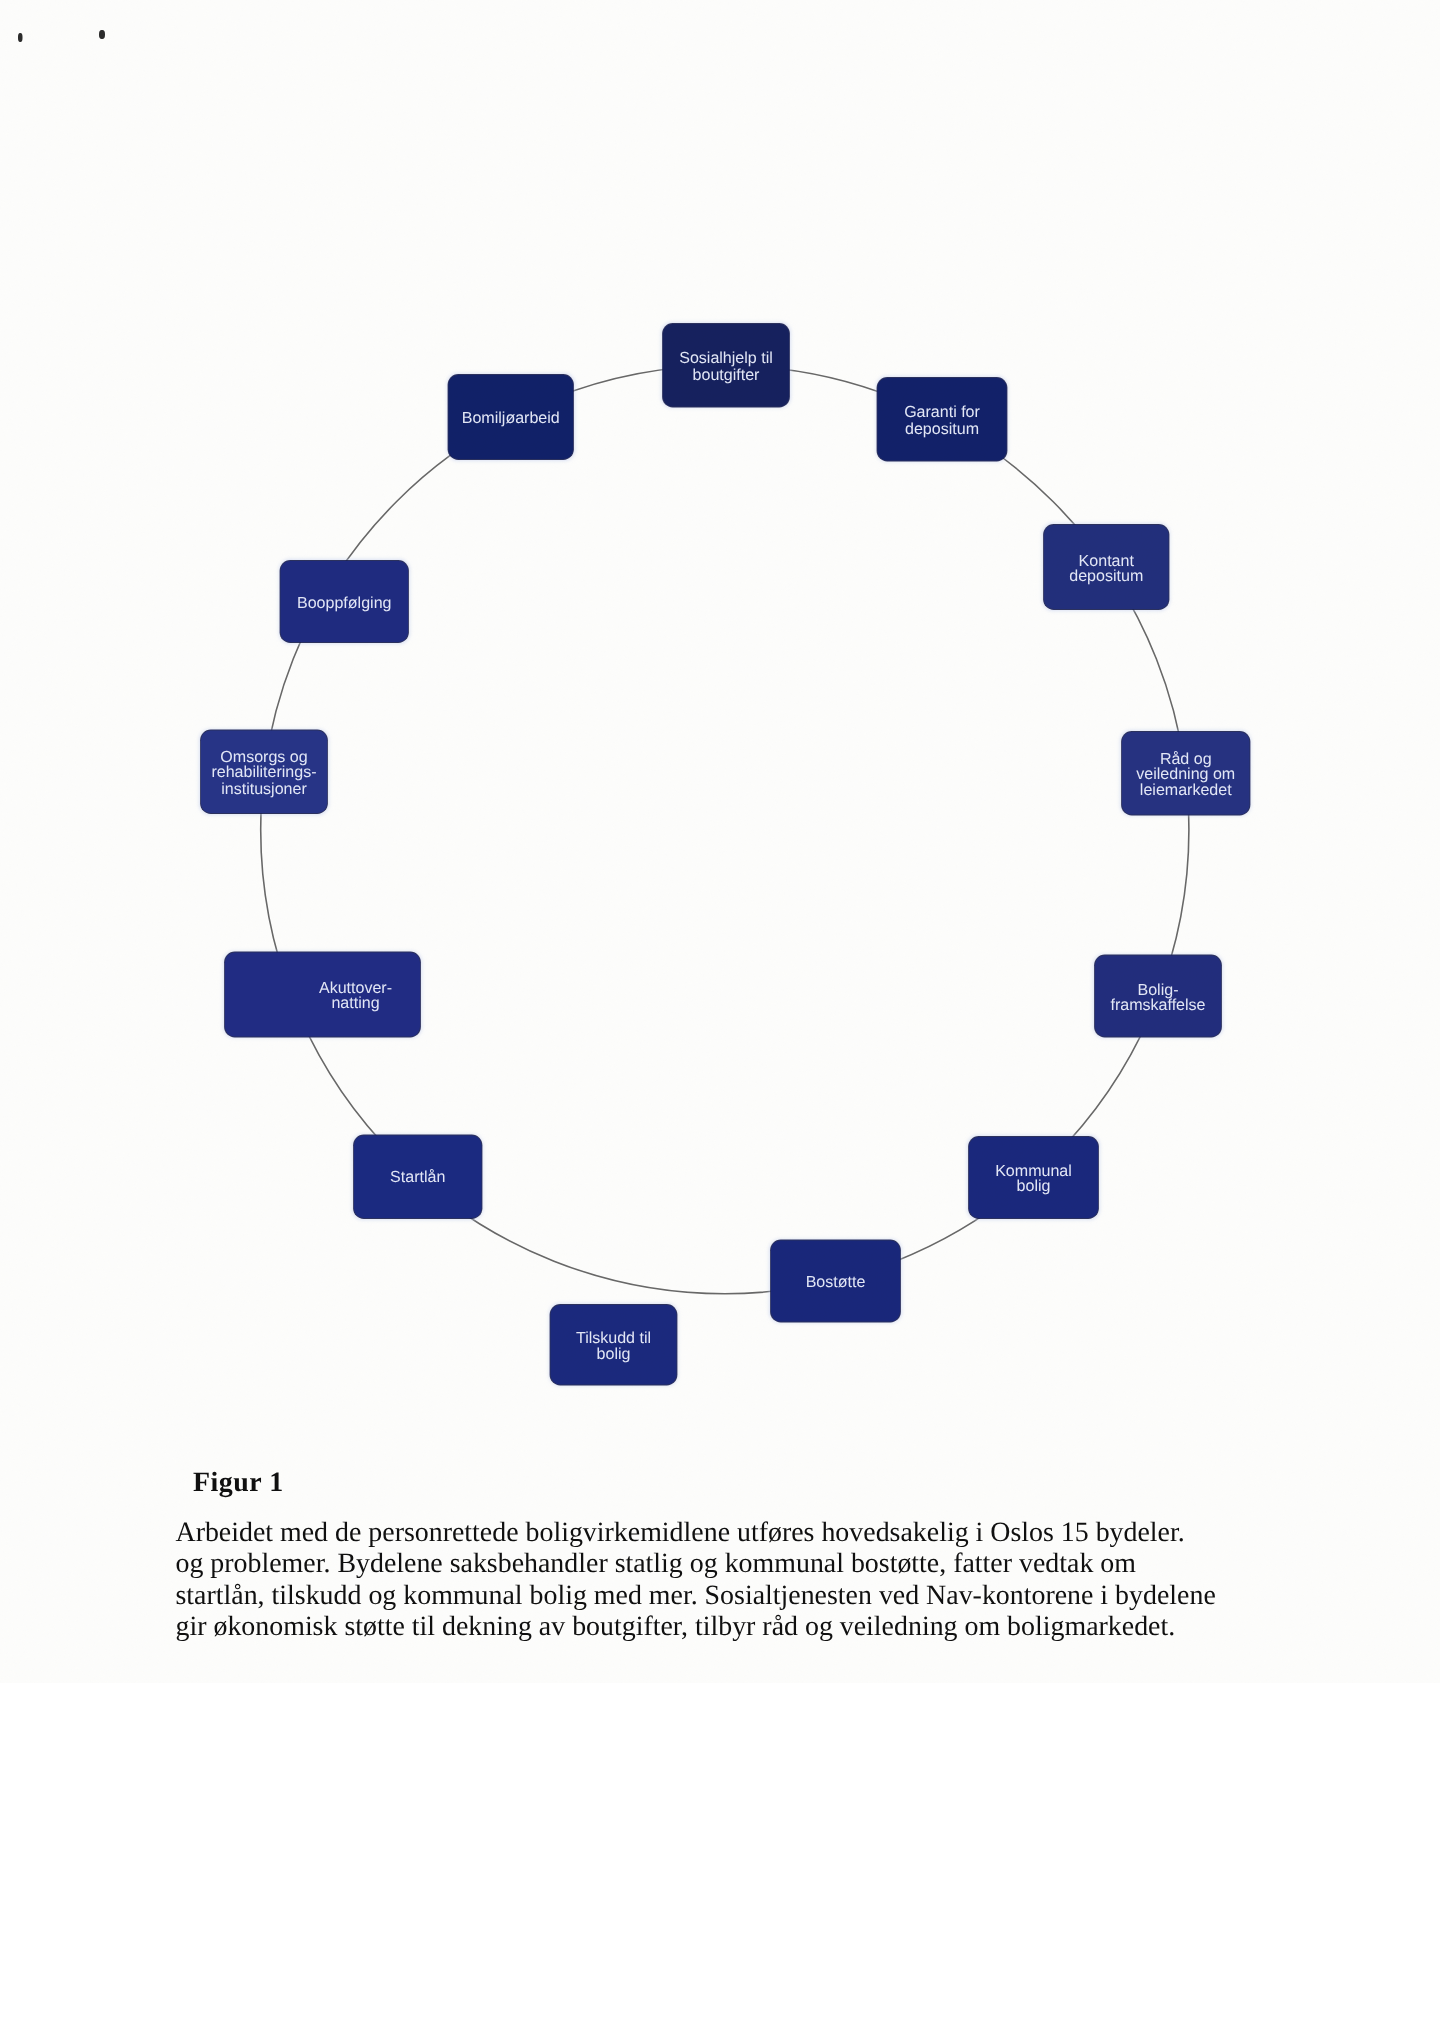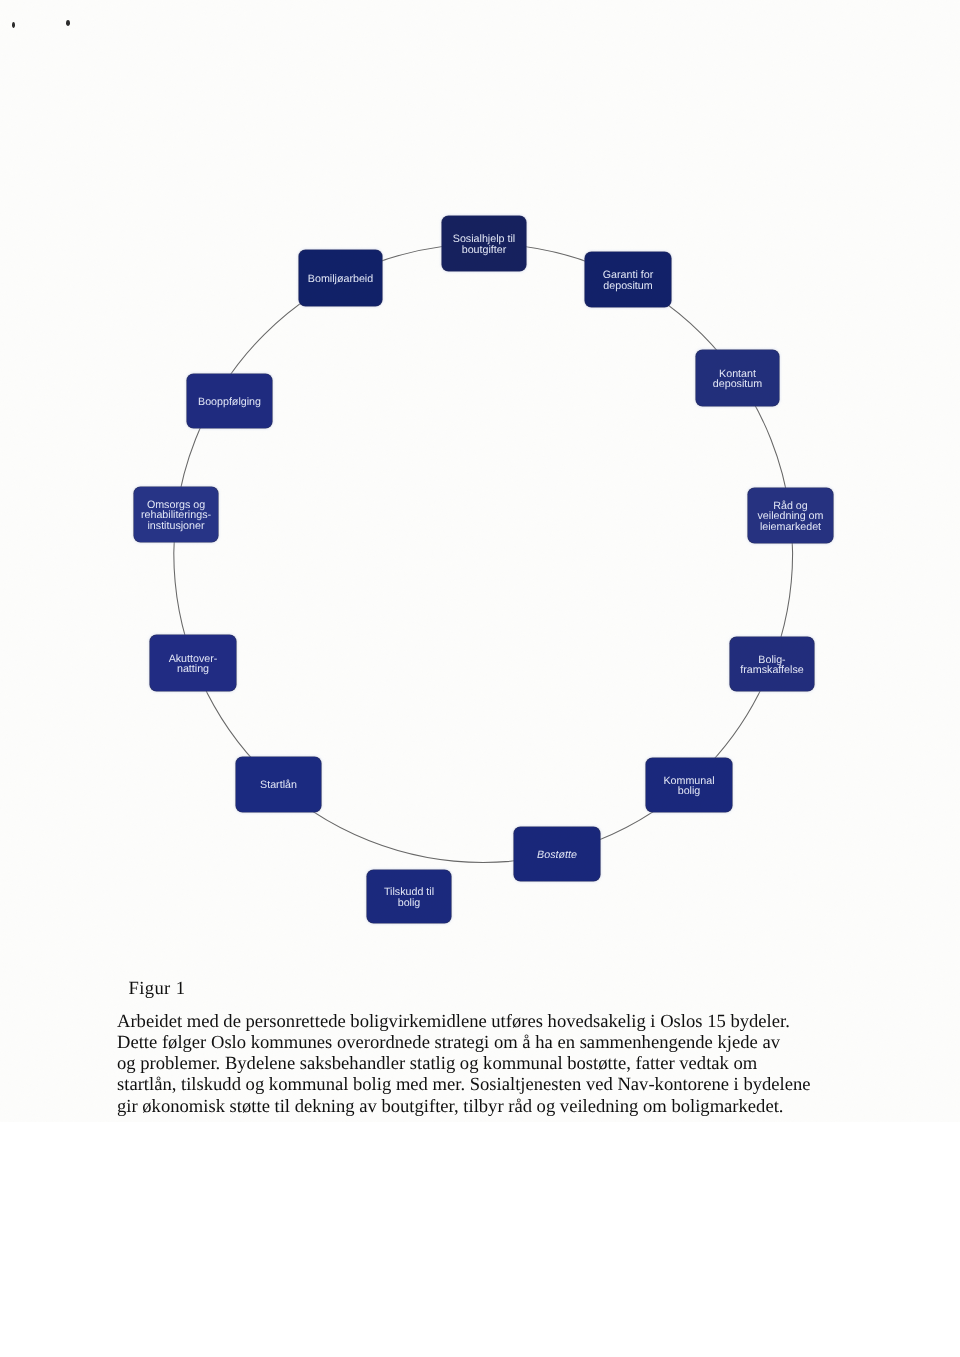--- a/index.html
+++ b/index.html
@@ -13,21 +13,21 @@
   #diagram{position:absolute;left:0;top:0;width:960px;height:960px;}
   .node{position:absolute;border-radius:6.5px;
         background:#242c7e;color:#dfe3f2;
         display:flex;align-items:center;justify-content:center;text-align:center;
         font-family:"Liberation Sans",sans-serif;font-size:10.7px;line-height:10.4px;
         letter-spacing:0;
         box-shadow:0 0 0 0.6px rgba(18,22,70,.85), 0 0 2.4px 1px rgba(190,200,235,.55);}
   .node>div{position:relative;top:1.2px;}
   #grain{position:absolute;inset:0;pointer-events:none;mix-blend-mode:multiply;opacity:.30;}
   .caption{position:absolute;}
-  #figlabel{left:128.6px;top:977.6px;font-size:18.6px;font-weight:normal;color:#141414;
+  #figlabel{left:128.6px;top:977.6px;font-size:18.6px;font-weight:bold;color:#141414;
             letter-spacing:.35px;}
   #para{position:absolute;left:117px;top:1010.8px;width:740px;font-size:18.6px;
         color:#141414;text-align:left;}
   .pline{height:21.2px;line-height:21.2px;white-space:nowrap;}
   #pageno{position:absolute;left:818px;top:1245px;font-size:19px;color:#111;
           font-family:"Liberation Sans",sans-serif;}
 </style>
 </head>
 <body>
 
@@ -52,47 +52,46 @@
         </div>
         <div class="node" style="left: 748px; top: 488px; width: 85px; height: 55px; background: rgb(41, 53, 129);">
           <div>Råd og<br>veiledning om<br>leiemarkedet</div>
         </div>
         <div class="node" style="left: 730px; top: 637px; width: 84px; height: 54px; background: rgb(38, 48, 124);">
           <div>Bolig-<br>framskaffelse</div>
         </div>
         <div class="node" style="left: 646px; top: 758px; width: 86px; height: 54px; background: rgb(30, 43, 124);">
           <div>Kommunal<br>bolig</div>
         </div>
-        <div class="node" style="left: 514px; top: 827px; width: 86px; height: 54px; background: rgb(29, 42, 122); font-style: italic;">
+        <div class="node" style="left: 514px; top: 827px; width: 86px; height: 54px; background: rgb(29, 42, 122);">
           <div>Bostøtte</div>
         </div>
         <div class="node" style="left: 367px; top: 826px; width: 84px; height: 53px; background: rgb(31, 44, 125); margin-top: 44px;">
           <div>Tilskudd til<br>bolig</div>
         </div>
         <div class="node" style="left: 236px; top: 757px; width: 85px; height: 55px; background: rgb(31, 45, 129);">
           <div>Startlån</div>
         </div>
-        <div class="node" style="left: 150px; top: 635px; width: 86px; height: 56px; background: rgb(37, 47, 132);">
+        <div class="node" style="left: 150px; top: 635px; width: 86px; height: 56px; background: rgb(37, 47, 132); padding-left: 44px;">
           <div>Akuttover-<br>natting</div>
         </div>
         <div class="node" style="left: 134px; top: 487px; width: 84px; height: 55px; background: rgb(42, 55, 135);">
           <div>Omsorgs og<br>rehabiliterings-<br>institusjoner</div>
         </div>
         <div class="node" style="left: 187px; top: 350px; width: 85px; height: 54px; background: rgb(35, 46, 128); margin-top: 24px;">
           <div>Booppfølging</div>
         </div>
         <div class="node" style="left: 299px; top: 250px; width: 83px; height: 56px; background: rgb(21, 37, 105);">
           <div>Bomiljøarbeid</div>
         </div>
       </div>
 
   <div id="figlabel" class="caption">Figur 1</div>
   <div id="para">
         <div class="pline">Arbeidet med de personrettede boligvirkemidlene utføres hovedsakelig i Oslos 15 bydeler.</div>
-        <div class="pline">Dette følger Oslo kommunes overordnede strategi om å ha en sammenhengende kjede av</div>
         <div class="pline">og problemer. Bydelene saksbehandler statlig og kommunal bostøtte, fatter vedtak om</div>
         <div class="pline">startlån, tilskudd og kommunal bolig med mer. Sosialtjenesten ved Nav-kontorene i bydelene</div>
         <div class="pline">gir økonomisk støtte til dekning av boutgifter, tilbyr råd og veiledning om boligmarkedet.</div>
       </div>
   <div id="pageno">4</div>
  </div>
 
  <svg id="grain" width="960" height="1357">
    <defs>
      <filter id="noisefx" x="0" y="0" width="100%" height="100%">

